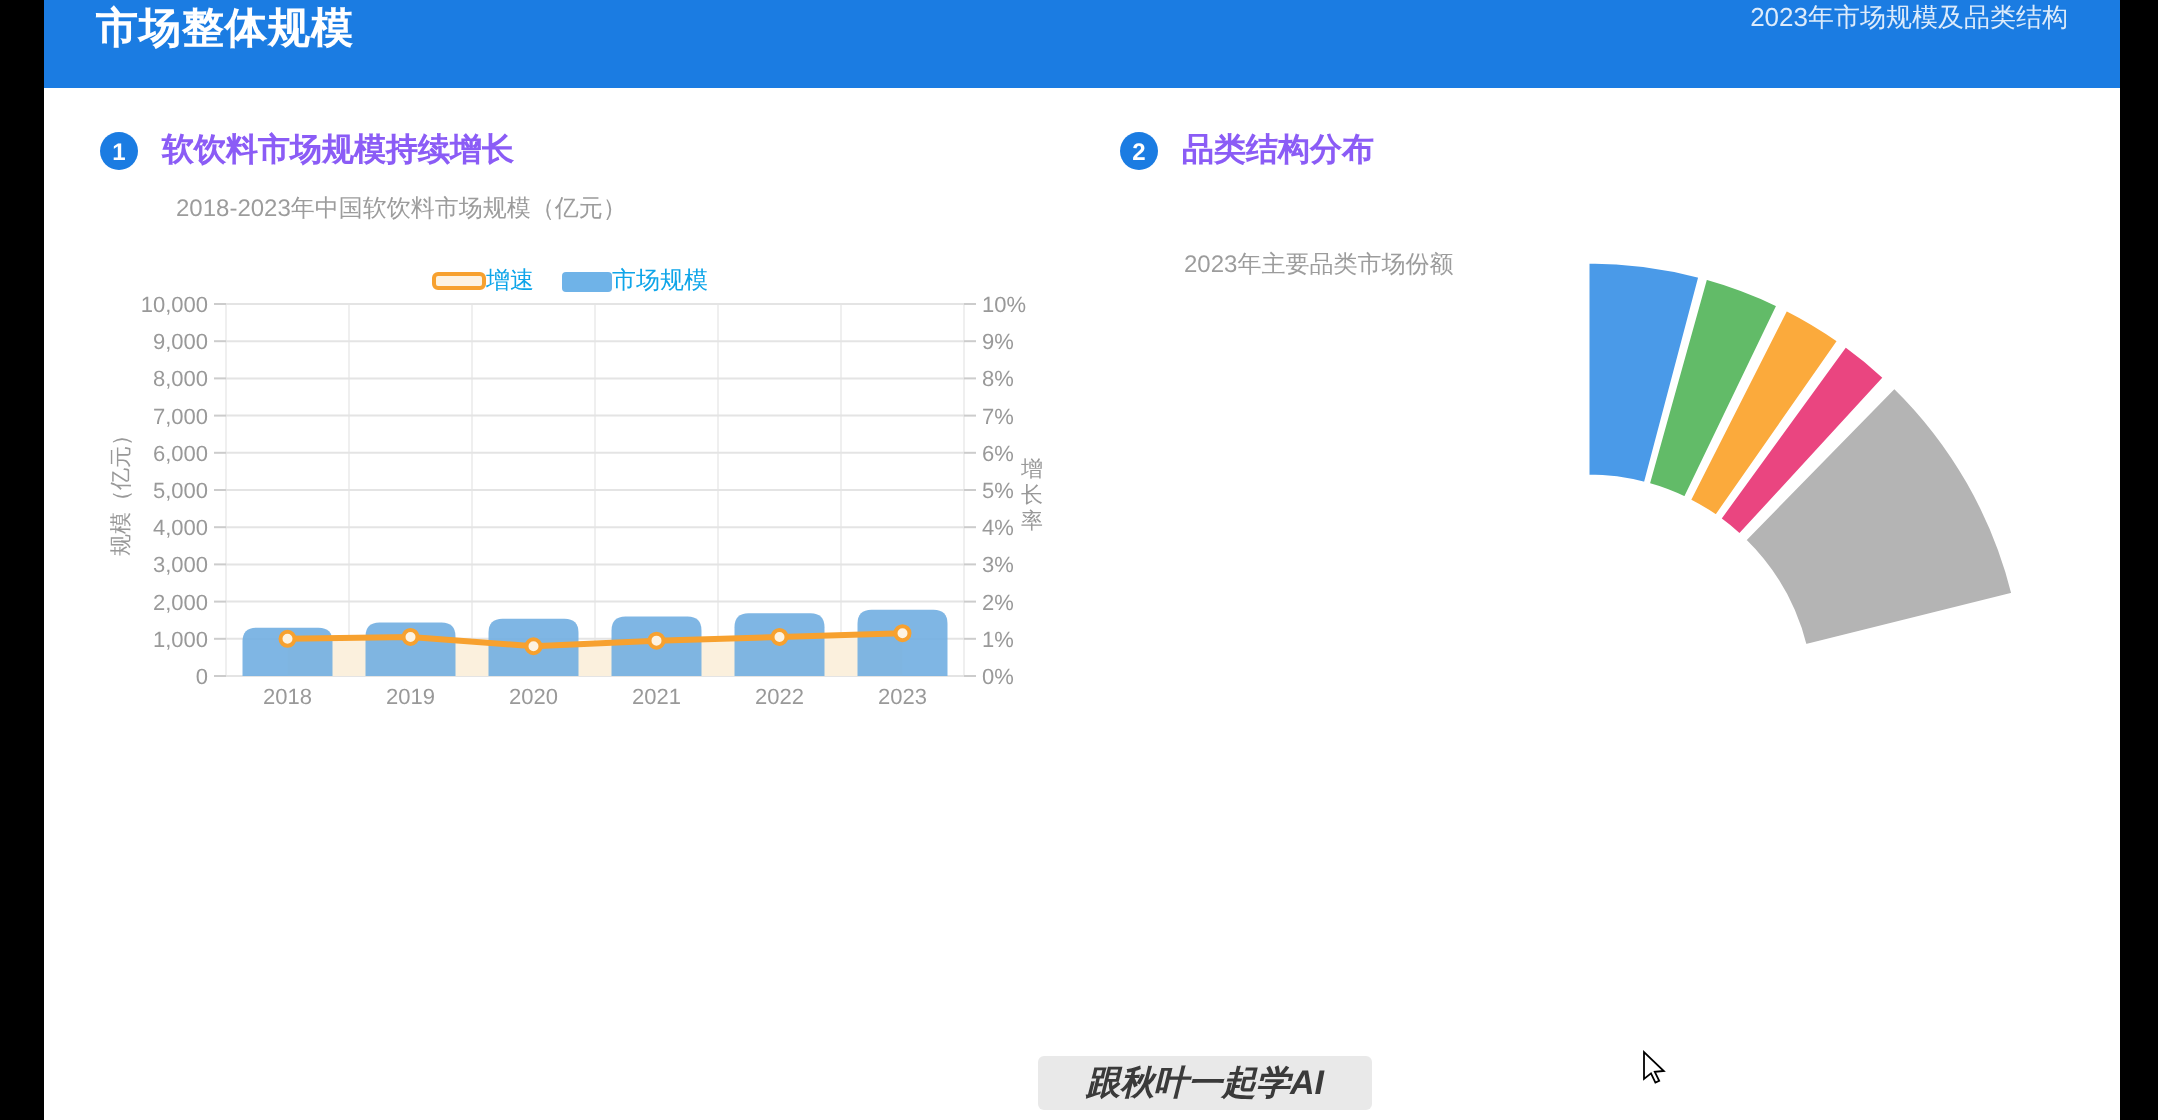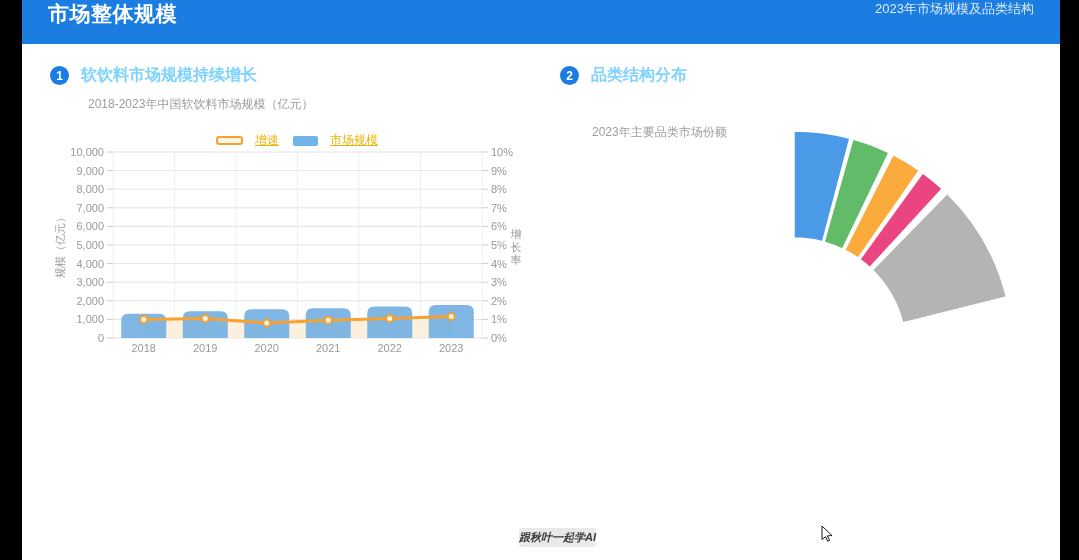--- a/index.html
+++ b/index.html
@@ -8,28 +8,28 @@
   .stage{position:absolute;left:0;top:0;width:1079px;height:560px;}
   .content-bg{position:absolute;left:22px;top:0;width:1038px;height:560px;background:#fff;}
   .header{position:absolute;left:22px;top:0;width:1038px;height:44px;background:#1b7ce2;
           display:flex;align-items:flex-start;justify-content:space-between;
           box-sizing:border-box;padding:0 26px;}
   .header-title{color:#fff;font-size:21px;font-weight:bold;letter-spacing:.5px;}
   .header-right{color:rgba(255,255,255,.85);font-size:13px;}
   .section{position:absolute;display:flex;align-items:center;gap:12px;}
   .badge{width:19px;height:19px;border-radius:50%;background:#1b7ce2;color:#fff;
          font-size:12px;font-weight:bold;display:flex;align-items:center;justify-content:center;}
-  .section-title{font-size:16px;font-weight:bold;color:#7dd3fc;}
+  .section-title{font-size:16px;font-weight:bold;color:#8b5cf6;}
   .subtitle{position:absolute;font-size:12px;color:#9c9c9c;}
   .legend{position:absolute;left:216px;top:132px;display:flex;align-items:center;gap:14px;}
-  .legend-item{display:flex;align-items:center;gap:12px;font-size:12px;color:#eab308;cursor:pointer;text-decoration:underline;}
+  .legend-item{display:flex;align-items:center;gap:0;font-size:12px;color:#0ea5e9;cursor:pointer;}
   .sw-line{width:23px;height:5px;background:#fdf3e2;border:2px solid #f7a12f;border-radius:3px;}
   .sw-bar{width:25px;height:10px;background:#6fb3e8;border-radius:2px;}
   .watermark{position:absolute;left:519px;top:528px;background:#e9e9e9;border-radius:3px;
-             padding:2px 0;font-size:11px;font-weight:bold;font-style:italic;color:#3a3a3a;}
+             padding:2px 24px;font-size:17px;font-weight:bold;font-style:italic;color:#3a3a3a;}
   svg.overlay{position:absolute;left:0;top:0;}
   text{font-family:"Liberation Sans","DejaVu Sans",sans-serif;}
 </style>
 </head>
 <body>
 
 <div class="stage">
   <div class="content-bg"></div>
 
   <div class="header">

